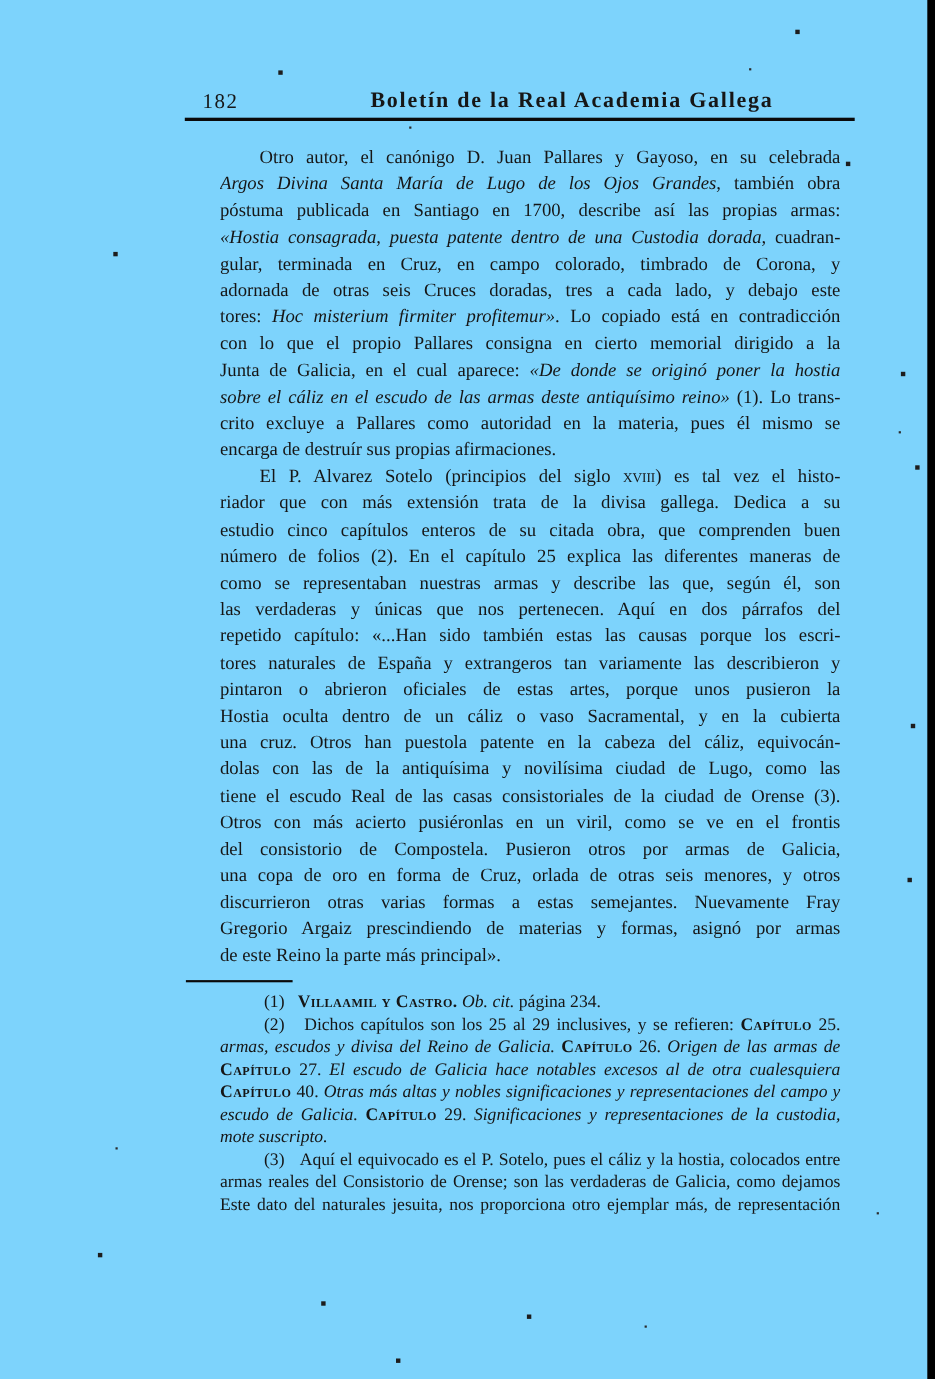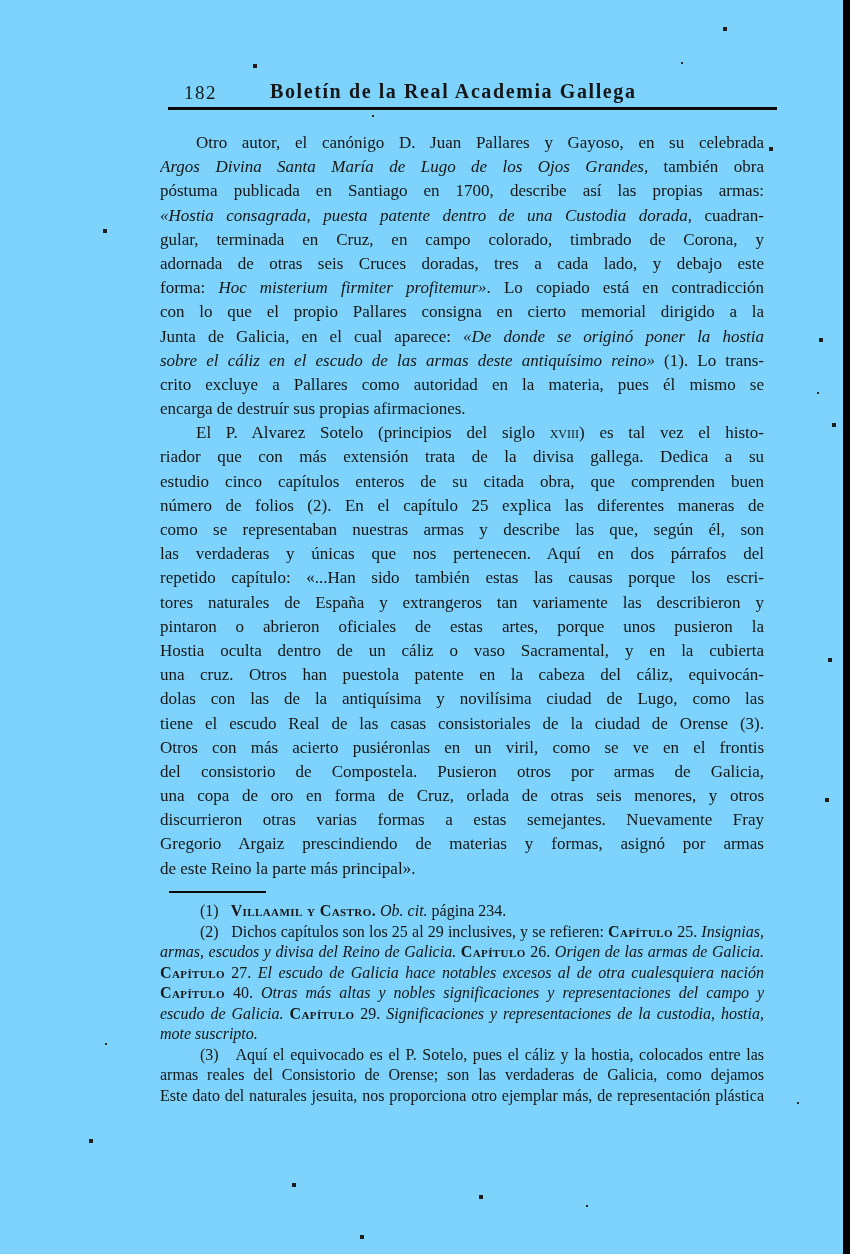--- a/index.html
+++ b/index.html
@@ -6,26 +6,26 @@
   .page{
     position:relative;width:850px;height:1254px;background:#7dd3fc;
     font-family:"Liberation Serif","DejaVu Serif",serif;color:#161616;
     overflow:hidden;margin:0 auto;
   }
   
   .edge-right{position:absolute;top:0;right:0;width:7px;height:1254px;background:#000;}
   
   .header{position:absolute;left:160px;top:78px;width:618px;height:34px;}
   .pagenum{position:absolute;left:24px;top:4px;font-size:19px;letter-spacing:1.5px;}
-  .htitle{position:absolute;left:110px;top:2px;width:500px;text-align:left;
+  .htitle{position:absolute;left:110px;top:2px;width:500px;text-align:center;
     font-size:20px;font-weight:bold;letter-spacing:1.6px;}
   .hrule{position:absolute;left:8px;top:29px;width:609px;height:3px;background:#0a0a0a;}
   
   .bodytext{position:absolute;left:160px;top:131px;width:604px;font-size:17px;}
-  .tline{height:24.2px;line-height:24.2px;text-align:justify;text-align-last:justify;overflow:hidden;}
+  .tline{height:24.2px;line-height:24.2px;text-align:justify;text-align-last:justify;overflow:hidden;margin-left:40px;}
   .tline.lastline{text-align-last:left;}
   .tline.indent{text-indent:36px;}
   .s-r{font-style:normal;}
   .s-i{font-style:italic;}
   .s-sc{font-variant:small-caps;}
   
   .fnrule{position:absolute;left:169px;top:891px;width:97px;height:2px;background:#0a0a0a;}
   .footnotes{position:absolute;left:160px;top:901px;width:604px;font-size:16px;}
   .footnotes .tline{height:20.5px;line-height:20.5px;}
   .footnotes .tline.indent{text-indent:40px;}
@@ -67,21 +67,21 @@
   </div>
 
   <div class="bodytext" id="body-container">
       <div class="para">
         <div class="tline indent"><span class="s-r">Otro autor, el canónigo D. Juan Pallares y Gayoso, en su celebrada</span></div>
         <div class="tline"><span class="s-i">Argos Divina Santa María de Lugo de los Ojos Grandes,</span><span class="s-r"> también obra</span></div>
         <div class="tline"><span class="s-r">póstuma publicada en Santiago en 1700, describe así las propias armas:</span></div>
         <div class="tline"><span class="s-i">«Hostia consagrada, puesta patente dentro de una Custodia dorada,</span><span class="s-r"> cuadran-</span></div>
         <div class="tline"><span class="s-r">gular, terminada en Cruz, en campo colorado, timbrado de Corona, y</span></div>
         <div class="tline"><span class="s-r">adornada de otras seis Cruces doradas, tres a cada lado, y debajo este</span></div>
-        <div class="tline"><span class="s-r">forma: </span><span class="s-i">Hoc misterium firmiter profitemur»</span><span class="s-r">. Lo copiado está en contradicción</span></div>
+        <div class="tline"><span class="s-r">tores: </span><span class="s-i">Hoc misterium firmiter profitemur»</span><span class="s-r">. Lo copiado está en contradicción</span></div>
         <div class="tline"><span class="s-r">con lo que el propio Pallares consigna en cierto memorial dirigido a la</span></div>
         <div class="tline"><span class="s-r">Junta de Galicia, en el cual aparece: </span><span class="s-i">«De donde se originó poner la hostia</span></div>
         <div class="tline"><span class="s-i">sobre el cáliz en el escudo de las armas deste antiquísimo reino»</span><span class="s-r"> (1). Lo trans-</span></div>
         <div class="tline"><span class="s-r">crito excluye a Pallares como autoridad en la materia, pues él mismo se</span></div>
         <div class="tline lastline"><span class="s-r">encarga de destruír sus propias afirmaciones.</span></div>
       </div>
       <div class="para">
         <div class="tline indent"><span class="s-r">El P. Alvarez Sotelo (principios del siglo </span><span class="s-sc">xviii</span><span class="s-r">) es tal vez el histo-</span></div>
         <div class="tline"><span class="s-r">riador que con más extensión trata de la divisa gallega. Dedica a su</span></div>
         <div class="tline"><span class="s-r">estudio cinco capítulos enteros de su citada obra, que comprenden buen</span></div>

